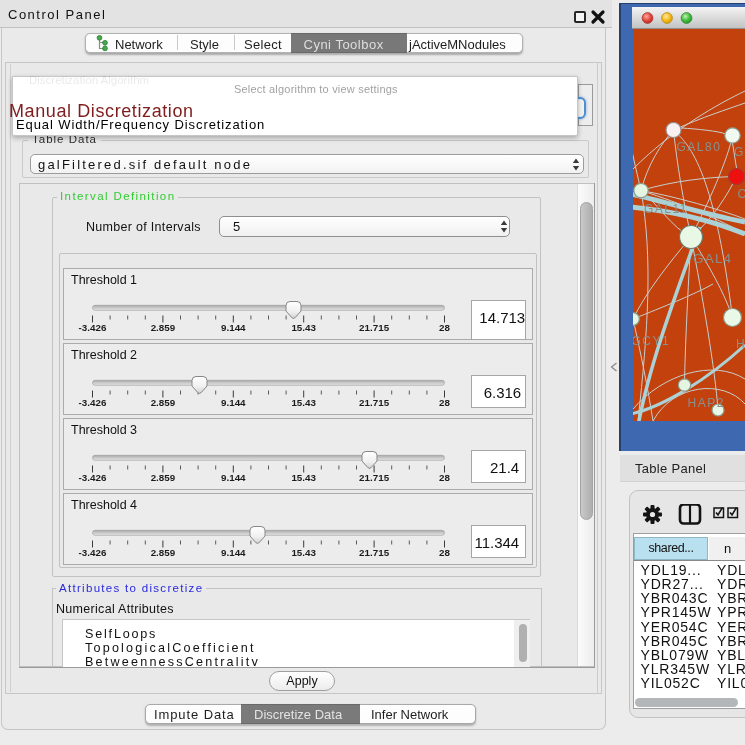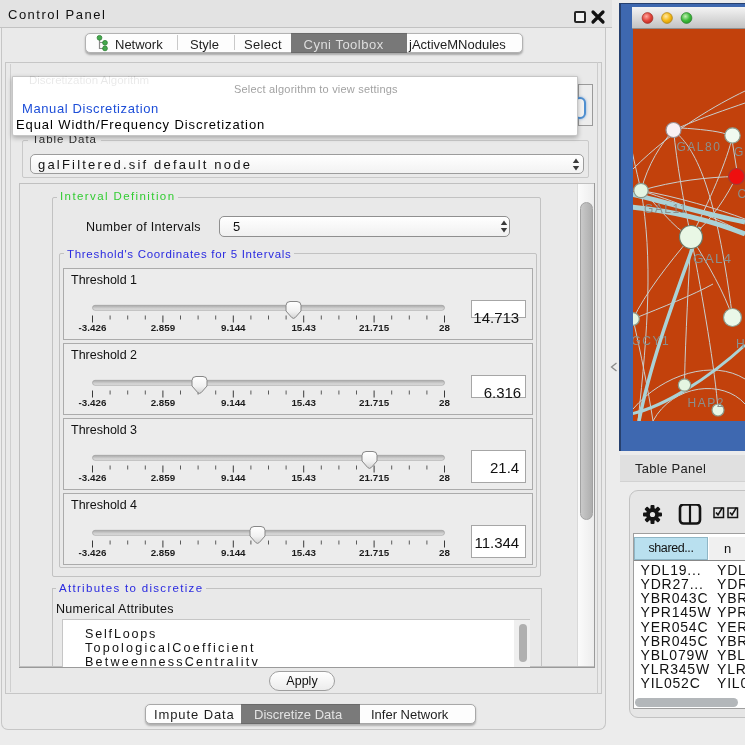--- a/index.html
+++ b/index.html
@@ -95,56 +95,55 @@
 
 <div class="abs b" style="left:86px;top:220px;font-size:12.5px;letter-spacing:0.3px;color:#111">Number of Intervals</div>
 <div class="abs" style="left:219px;top:216px;width:291px;height:21px;background:linear-gradient(#ffffff,#f0f0f0);border:1px solid #8f8f8f;border-radius:5px"></div>
 <div class="abs" style="left:233px;top:219px;font-size:13px;color:#111">5</div>
 <svg class="abs" style="left:498.5px;top:220px" width="10" height="13">
       <path d="M5,0.5 L8.2,5 L1.8,5 Z" fill="#3a3a3a"></path>
       <path d="M5,12.5 L8.2,8 L1.8,8 Z" fill="#3a3a3a"></path>
     </svg>
 
 <div class="abs" style="left:59px;top:253px;width:478px;height:315px;border:1px solid #c2c2c2;border-radius:2px"></div>
-<div class="abs" style="left:64px;top:248px;padding:0 3px;background:#e9e9e9;font-size:11.5px;letter-spacing:0.7px;color:#2a2ae0">Threshold's Coordinates for 5 Intervals</div>
 
 <div class="abs" style="left:62.5px;top:267.8px;width:470px;height:72px;background:#ececec;border:1px solid #ababab"></div>
 <div class="abs b" style="left:71px;top:272.8px;font-size:12.5px;color:#111">Threshold 1</div>
 <svg class="abs" style="left:62.5px;top:267.8px" width="470" height="72">
 <rect x="29.5" y="37.3" width="352" height="5" rx="2.5" fill="url(#tg)" stroke="#9a9a9a" stroke-width="0.6"></rect>
 <path d="M29.5,47.5V54.5 M99.9,47.5V54.5 M170.3,47.5V54.5 M240.7,47.5V54.5 M311.1,47.5V54.5 M381.5,47.5V54.5" stroke="#3a3a3a" stroke-width="1" fill="none"></path>
 <path d="M47.1,47.5V51.5 M64.7,47.5V51.5 M82.3,47.5V51.5 M117.5,47.5V51.5 M135.1,47.5V51.5 M152.7,47.5V51.5 M187.9,47.5V51.5 M205.5,47.5V51.5 M223.1,47.5V51.5 M258.3,47.5V51.5 M275.9,47.5V51.5 M293.5,47.5V51.5 M328.7,47.5V51.5 M346.3,47.5V51.5 M363.9,47.5V51.5" stroke="#5a5a5a" stroke-width="1" fill="none"></path>
 <g font-family="Liberation Sans,sans-serif" font-size="9.8" font-weight="bold" fill="#1c1c1c" text-anchor="middle">
         <text x="29.5" y="63">-3.426</text>
         <text x="99.9" y="63">2.859</text>
         <text x="170.3" y="63">9.144</text>
         <text x="240.7" y="63">15.43</text>
         <text x="311.1" y="63">21.715</text>
         <text x="381.5" y="63">28</text>
       </g>
 <path transform="translate(230.5,33.5)" d="M-7.5,4 Q-7.5,0 -3.5,0 L3.5,0 Q7.5,0 7.5,4 L7.5,9.5 L1.8,16 Q0,17.8 -1.8,16 L-7.5,9.5 Z" fill="url(#th)" stroke="#878787" stroke-width="1"></path>
 </svg>
-<div class="abs" style="left:470.7px;top:299.8px;width:55.5px;height:18px;background:#fff;border:1px solid #a6a6a6;font-size:15px;color:#111;text-align:right;line-height:33px;padding-right:6px">14.713</div>
+<div class="abs" style="left:470.7px;top:299.8px;width:55.5px;height:40px;background:#fff;border:1px solid #a6a6a6;font-size:15px;color:#111;text-align:right;line-height:33px;">14.713</div>
 <div class="abs" style="left:62.5px;top:342.8px;width:470px;height:72px;background:#ececec;border:1px solid #ababab"></div>
 <div class="abs b" style="left:71px;top:347.8px;font-size:12.5px;color:#111">Threshold 2</div>
 <svg class="abs" style="left:62.5px;top:342.8px" width="470" height="72">
 <rect x="29.5" y="37.3" width="352" height="5" rx="2.5" fill="url(#tg)" stroke="#9a9a9a" stroke-width="0.6"></rect>
 <path d="M29.5,47.5V54.5 M99.9,47.5V54.5 M170.3,47.5V54.5 M240.7,47.5V54.5 M311.1,47.5V54.5 M381.5,47.5V54.5" stroke="#3a3a3a" stroke-width="1" fill="none"></path>
 <path d="M47.1,47.5V51.5 M64.7,47.5V51.5 M82.3,47.5V51.5 M117.5,47.5V51.5 M135.1,47.5V51.5 M152.7,47.5V51.5 M187.9,47.5V51.5 M205.5,47.5V51.5 M223.1,47.5V51.5 M258.3,47.5V51.5 M275.9,47.5V51.5 M293.5,47.5V51.5 M328.7,47.5V51.5 M346.3,47.5V51.5 M363.9,47.5V51.5" stroke="#5a5a5a" stroke-width="1" fill="none"></path>
 <g font-family="Liberation Sans,sans-serif" font-size="9.8" font-weight="bold" fill="#1c1c1c" text-anchor="middle">
         <text x="29.5" y="63">-3.426</text>
         <text x="99.9" y="63">2.859</text>
         <text x="170.3" y="63">9.144</text>
         <text x="240.7" y="63">15.43</text>
         <text x="311.1" y="63">21.715</text>
         <text x="381.5" y="63">28</text>
       </g>
 <path transform="translate(136.5,33.5)" d="M-7.5,4 Q-7.5,0 -3.5,0 L3.5,0 Q7.5,0 7.5,4 L7.5,9.5 L1.8,16 Q0,17.8 -1.8,16 L-7.5,9.5 Z" fill="url(#th)" stroke="#878787" stroke-width="1"></path>
 </svg>
-<div class="abs" style="left:470.7px;top:374.8px;width:55.5px;height:23px;background:#fff;border:1px solid #a6a6a6;font-size:15px;color:#111;text-align:right;line-height:33px;padding-right:4px">6.316</div>
+<div class="abs" style="left:470.7px;top:374.8px;width:55.5px;height:33px;background:#fff;border:1px solid #a6a6a6;font-size:15px;color:#111;text-align:right;line-height:33px;padding-right:4px">6.316</div>
 <div class="abs" style="left:62.5px;top:417.8px;width:470px;height:72px;background:#ececec;border:1px solid #ababab"></div>
 <div class="abs b" style="left:71px;top:422.8px;font-size:12.5px;color:#111">Threshold 3</div>
 <svg class="abs" style="left:62.5px;top:417.8px" width="470" height="72">
 <rect x="29.5" y="37.3" width="352" height="5" rx="2.5" fill="url(#tg)" stroke="#9a9a9a" stroke-width="0.6"></rect>
 <path d="M29.5,47.5V54.5 M99.9,47.5V54.5 M170.3,47.5V54.5 M240.7,47.5V54.5 M311.1,47.5V54.5 M381.5,47.5V54.5" stroke="#3a3a3a" stroke-width="1" fill="none"></path>
 <path d="M47.1,47.5V51.5 M64.7,47.5V51.5 M82.3,47.5V51.5 M117.5,47.5V51.5 M135.1,47.5V51.5 M152.7,47.5V51.5 M187.9,47.5V51.5 M205.5,47.5V51.5 M223.1,47.5V51.5 M258.3,47.5V51.5 M275.9,47.5V51.5 M293.5,47.5V51.5 M328.7,47.5V51.5 M346.3,47.5V51.5 M363.9,47.5V51.5" stroke="#5a5a5a" stroke-width="1" fill="none"></path>
 <g font-family="Liberation Sans,sans-serif" font-size="9.8" font-weight="bold" fill="#1c1c1c" text-anchor="middle">
         <text x="29.5" y="63">-3.426</text>
         <text x="99.9" y="63">2.859</text>
         <text x="170.3" y="63">9.144</text>
@@ -189,21 +188,21 @@
 <div class="abs" style="left:240.5px;top:703.5px;width:119.5px;height:20px;background:#7a7a7a;border-top:1px solid #6a6a6a;border-bottom:1px solid #6a6a6a"></div>
 <div class="abs b" style="left:154px;top:707px;font-size:13px;letter-spacing:0.9px;color:#1d1d1d">Impute Data</div>
 <div class="abs b" style="left:254px;top:707px;font-size:13px;color:#e3e3e3">Discretize Data</div>
 <div class="abs b" style="left:371px;top:707px;font-size:13px;color:#1d1d1d">Infer Network</div>
 
 <div class="abs" style="left:578px;top:83.5px;width:14.5px;height:42px;border:1px solid #9a9a9a;background:#ededed"></div>
 <div class="abs" style="left:574px;top:97px;width:12px;height:22px;background:#f2f2f2;border:2.5px solid #4f8fd0;border-radius:7px;box-shadow:0 0 3px #7fa9da"></div>
 <div class="abs" style="left:12px;top:76px;width:566px;height:60px;background:#ffffff;border:1px solid #c6c6c6;border-radius:0 0 2px 2px;box-shadow:0 2px 5px rgba(0,0,0,0.28)"></div>
 <div class="abs b" style="left:29px;top:74px;font-size:11.5px;color:rgba(0,0,0,0.09)">Discretization Algorithm</div>
 <div class="abs" style="left:234px;top:82.5px;font-size:11px;letter-spacing:0.2px;color:#a2a2a2">Select algorithm to view settings</div>
-<div class="abs b" style="left:22px;top:101px;font-size:13px;letter-spacing:0.6px;color:#1d4ed8">Manual Discretization</div>
+<div class="abs b" style="left:9px;top:101px;font-size:18px;letter-spacing:0.6px;color:#7f1d1d">Manual Discretization</div>
 <div class="abs" style="left:16px;top:117px;font-size:13px;letter-spacing:0.9px;color:#000">Equal Width/Frequency Discretization</div>
 
 <svg class="abs" style="left:610px;top:362px" width="8" height="10">
       <path d="M6.5,1 L1.5,5 L6.5,9" fill="none" stroke="#8a8a8a" stroke-width="1.3"></path>
     </svg>
 
 <div class="abs" style="left:619px;top:3px;width:126px;height:448px;background:#3e68b0;border-left:2px solid #26406e;border-top:1px solid #26406e"></div>
 <div class="abs" style="left:632px;top:7px;width:113px;height:22px;background:linear-gradient(#f4f4f4,#c3c3c3);border-bottom:1px solid #8f8f8f"></div>
 <svg class="abs" style="left:640px;top:11px" width="60" height="14">
  <circle cx="7.5" cy="7" r="5.4" fill="url(#redb)" stroke="#9d2f26" stroke-width="0.7"></circle>

